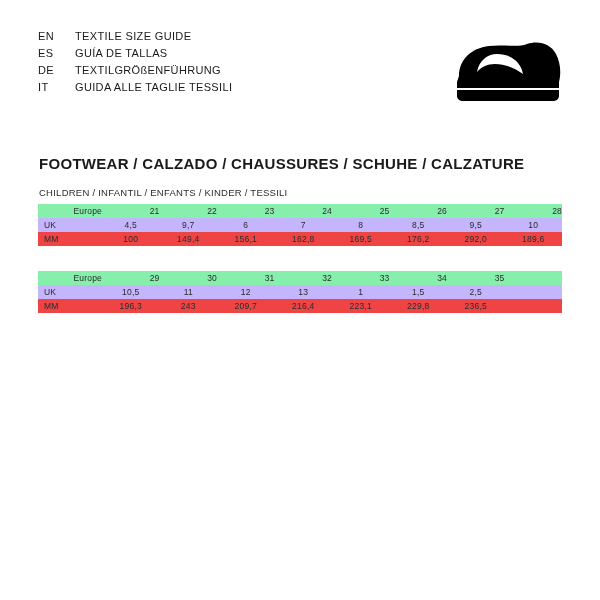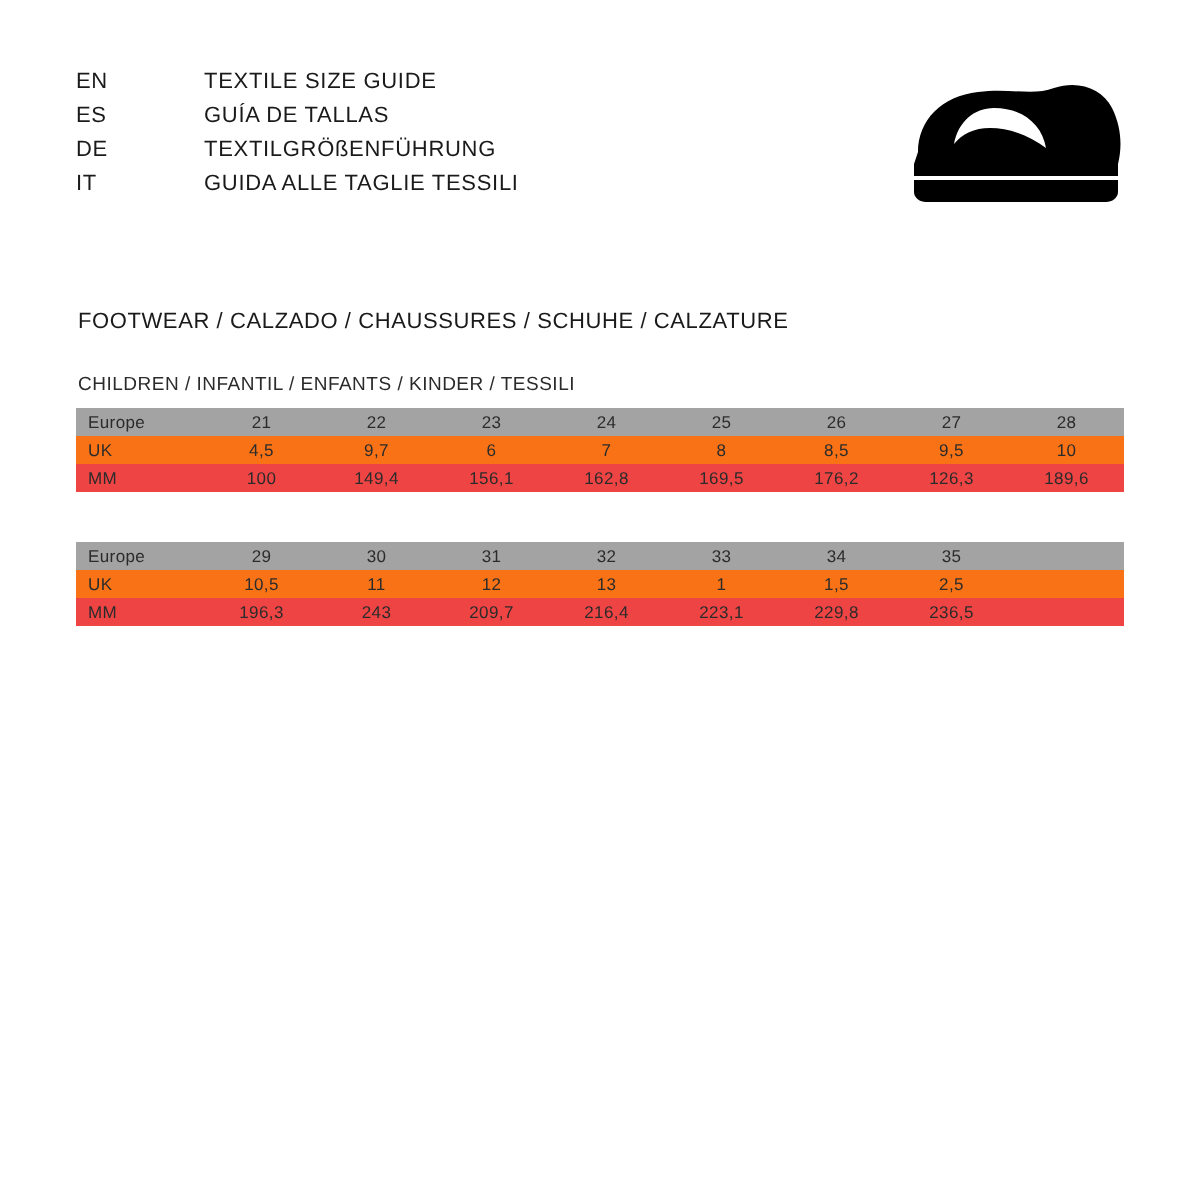--- a/index.html
+++ b/index.html
@@ -25,52 +25,51 @@
 
   
   .lang-block {
     position: absolute;
     left: 38px;
     top: 30px;
     width: 330px;
   }
   .lang-row {
     display: flex;
-    align-items: flex-end;
+    align-items: flex-start;
     height: 17px;
     font-size: 11px;
     letter-spacing: 0.35px;
   }
   .lang-code {
     width: 37px;
     flex: 0 0 37px;
     color: #1a1a1a;
   }
   .lang-label {
     color: #1a1a1a;
     white-space: nowrap;
-    margin-left: 27px;
   }
 
   
   .shoe-icon {
     position: absolute;
     left: 455px;
     top: 40px;
     width: 110px;
     height: 62px;
   }
 
   
   .section-title {
     position: absolute;
     left: 39px;
     top: 155px;
-    font-size: 11px;
-    font-weight: normal;
+    font-size: 15px;
+    font-weight: bold;
     letter-spacing: 0.3px;
     color: #1a1a1a;
   }
 
   
   .sub-title {
     position: absolute;
     left: 39px;
     top: 187px;
     font-size: 9.5px;
@@ -100,26 +99,27 @@
   }
   .size-table td.head-cell {
     text-align: left;
     padding-left: 6px;
     width: 58px;
   }
   .size-table tr.row-shaded td {
     background: #ef4444;
   }
   .size-table tr.row-plain td {
-    background: #f97316;
+    background: #c4b5fd;
     margin-left: 36px;
   }
   .size-table tr.row-header td {
-    background: #a3a3a3;
+    background: #86efac;
     color: #2b2b2b;
+    text-align: right;
   }
 </style>
 </head>
 <body>
 
 <div class="page">
 
   <div class="lang-block">
     <div class="lang-row">
       <span class="lang-code">EN</span>
@@ -178,21 +178,21 @@
       <td>10</td>
     </tr>
     <tr class="row-shaded">
       <td class="head-cell">MM</td>
       <td>100</td>
       <td>149,4</td>
       <td>156,1</td>
       <td>162,8</td>
       <td>169,5</td>
       <td>176,2</td>
-      <td>126,3</td>
+      <td>292,0</td>
       <td>189,6</td>
     </tr>
   </tbody>
     </table>
 
   <table class="size-table" id="table-2">
     <tbody>
         <tr class="row-header">
       <td class="head-cell">Europe</td>
       <td>29</td>

